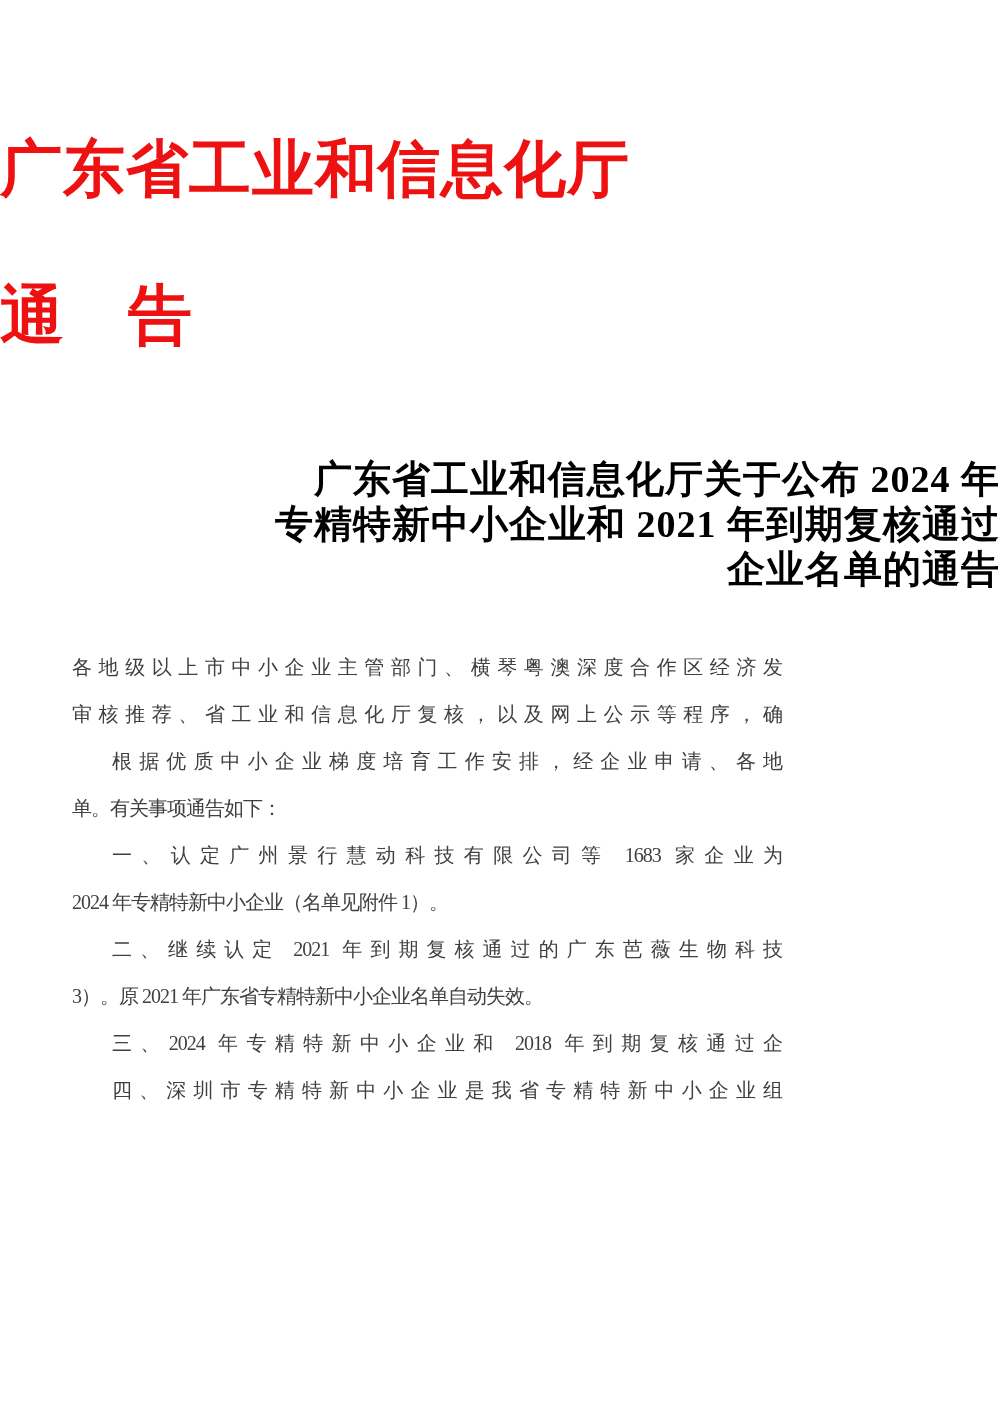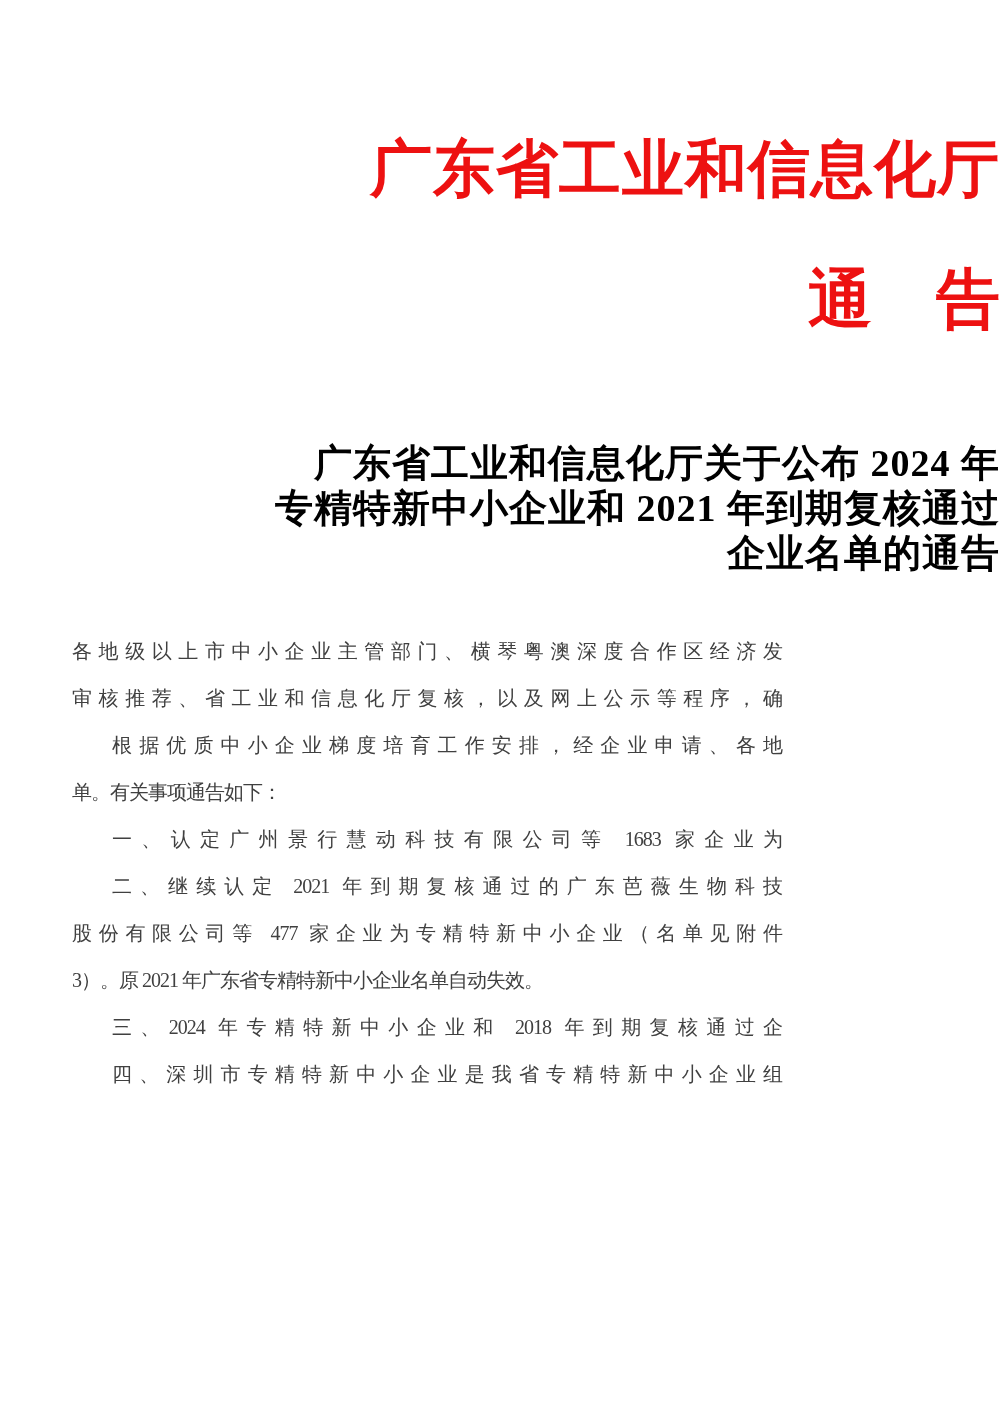--- a/index.html
+++ b/index.html
@@ -8,30 +8,30 @@
     position: relative;
     width: 1000px;
     height: 1413px;
     background: #ffffff;
     overflow: hidden;
     font-family: "Liberation Serif", "DejaVu Serif", serif;
     color: #000;
   }
   .agency {
     margin-top: 133px;
-    text-align: right;
+    text-align: left;
     color: var(--accent, #ed1111);
     font-weight: 700;
     font-size: 62px;
     line-height: 72px;
     letter-spacing: 1px;
   }
   .doctype {
-    margin-top: 60px;
-    text-align: right;
+    margin-top: 76px;
+    text-align: left;
     color: var(--accent, #ed1111);
     font-weight: 700;
     font-size: 64px;
     line-height: 70px;
   }
   .notice-title {
     margin-top: 106px;
     text-align: right;
     font-weight: 700;
     font-size: 38px;
@@ -67,20 +67,20 @@
     <div class="title-line">专精特新中小企业和 2021 年到期复核通过</div>
     <div class="title-line">企业名单的通告</div>
   </div>
 
   <div class="doc-body">
     <p class="line fill">各地级以上市中小企业主管部门、横琴粤澳深度合作区经济发</p>
     <p class="line fill">审核推荐、省工业和信息化厅复核，以及网上公示等程序，确</p>
     <p class="line fill indent">根据优质中小企业梯度培育工作安排，经企业申请、各地</p>
     <p class="line">单。有关事项通告如下：</p>
     <p class="line fill indent">一、认定广州景行慧动科技有限公司等 1683 家企业为</p>
+    <p class="line">2024 年专精特新中小企业（名单见附件 1）。</p>
     <p class="line fill indent">二、继续认定 2021 年到期复核通过的广东芭薇生物科技</p>
-    <p class="line fill">股份有限公司等 477 家企业为专精特新中小企业（名单见附件</p>
     <p class="line">3）。原 2021 年广东省专精特新中小企业名单自动失效。</p>
     <p class="line fill indent">三、2024 年专精特新中小企业和 2018 年到期复核通过企</p>
     <p class="line fill indent">四、深圳市专精特新中小企业是我省专精特新中小企业组</p>
   </div>
 
 </div>
 
 </body></html>

